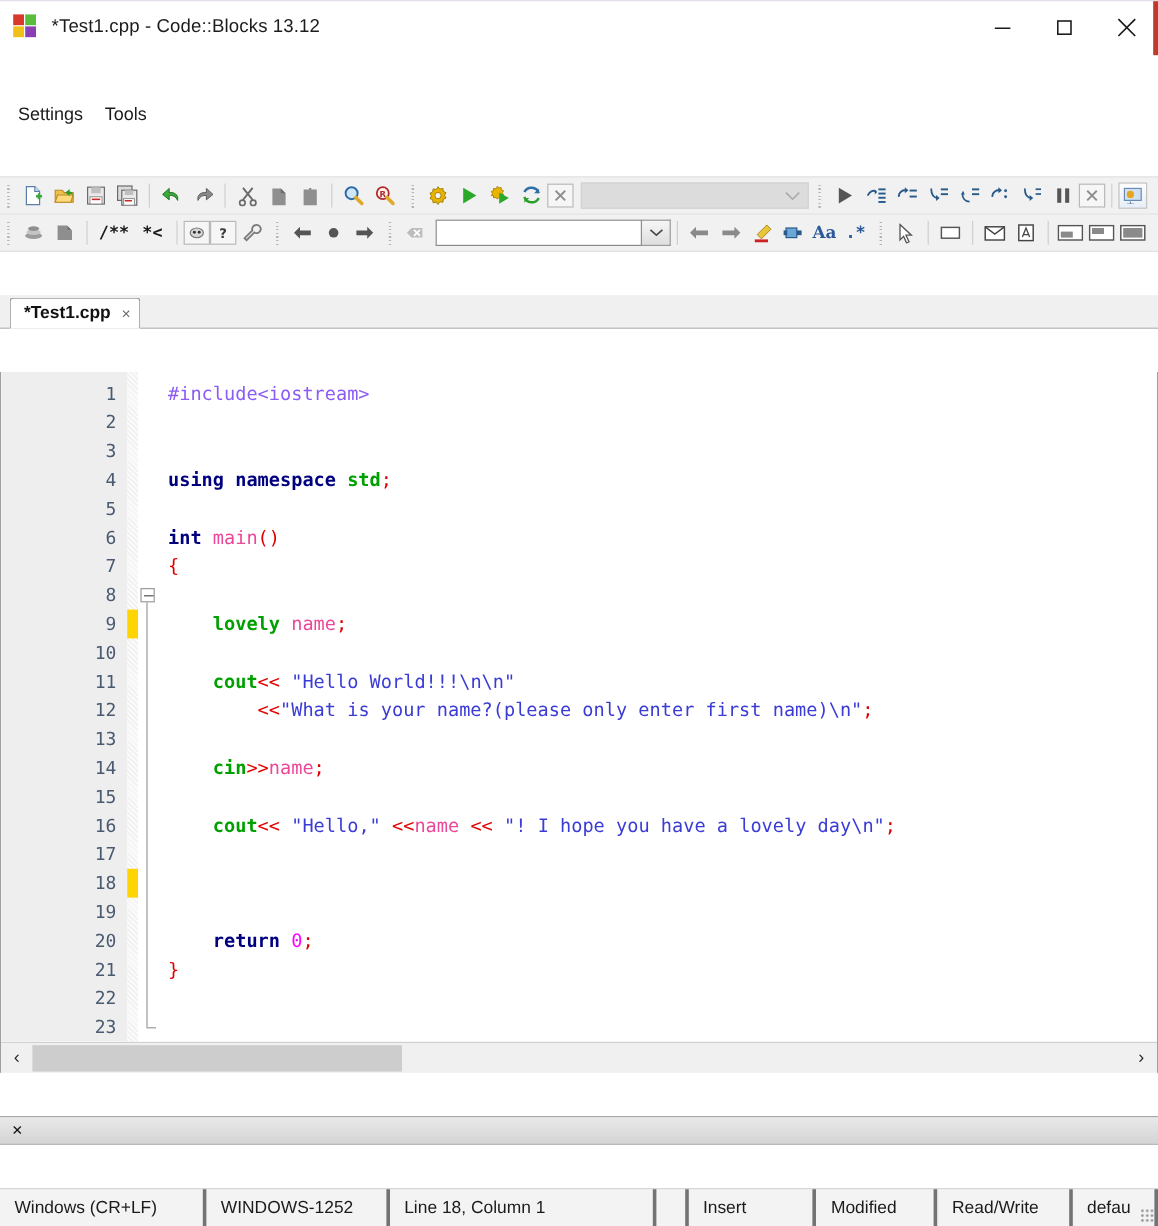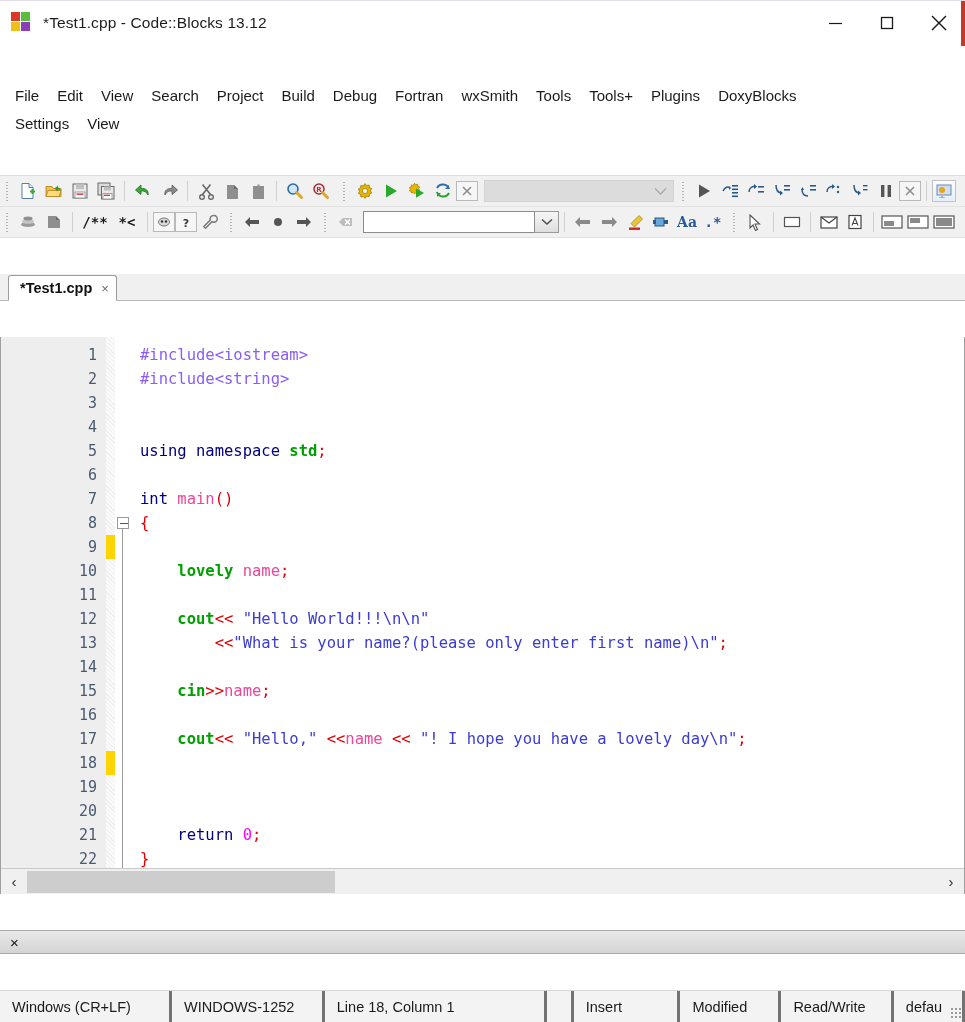--- a/index.html
+++ b/index.html
@@ -78,21 +78,21 @@
   .gutter-fold div { height:24px; position:relative; }
   .foldbox { position:absolute; left:2px; top:6px; width:12px; height:12px;
              border:1px solid #9b9b9b; background:#fff; }
   .foldbox:after { content:""; position:absolute; left:2px; top:5px; width:8px; height:1px; background:#555; }
   .foldline { position:absolute; left:7px; width:1px; background:#9b9b9b; }
   .foldtail { position:absolute; width:8px; height:1px; background:#9b9b9b; }
   .code { flex:1 1 auto; padding-top:6px; padding-left:7px; overflow:hidden; }
   .code div.ln { font-family:"DejaVu Sans Mono", monospace; font-size:15.5px;
                  line-height:24px; height:24px; white-space:pre; color:#000; }
   .t-pre  { color:#8b5cf6; }           
-  .t-kw   { color:#00007f; font-weight:normal; }
+  .t-kw   { color:#00007f; font-weight:bold; }
   .t-type { color:#00a000; font-weight:bold; }
   .t-id   { color:#ec4899; }
   .t-str  { color:#3b3bd6; }
   .t-op   { color:#e00000; }
   .t-num  { color:#ff00ff; }
   .t-punct{ color:#e00000; }
 
   
   .hscroll { height:26px; flex:0 0 auto; background:#f0f0f0; border-top:1px solid #c9c9c9;
              display:flex; align-items:center; }
@@ -147,37 +147,22 @@
             <line x1="2" y1="2" x2="16" y2="16" stroke="#1a1a1a" stroke-width="1.4"></line>
             <line x1="16" y1="2" x2="2" y2="16" stroke="#1a1a1a" stroke-width="1.4"></line>
           </svg>
       </div>
     </div>
     <div class="accent-strip"></div>
   </div>
 
   <div class="menubar">
     <div class="menurow">
-      <div class="menu-item">File</div>
-      <div class="menu-item">Edit</div>
-      <div class="menu-item">View</div>
-      <div class="menu-item">Search</div>
-      <div class="menu-item">Project</div>
-      <div class="menu-item">Build</div>
-      <div class="menu-item">Debug</div>
-      <div class="menu-item">Fortran</div>
-      <div class="menu-item">wxSmith</div>
+      <div class="menu-item">Settings</div>
       <div class="menu-item">Tools</div>
-      <div class="menu-item">Tools+</div>
-      <div class="menu-item">Plugins</div>
-      <div class="menu-item">DoxyBlocks</div>
-    </div>
-    <div class="menurow">
-      <div class="menu-item">Settings</div>
-      <div class="menu-item">View</div>
     </div>
   </div>
 
   <div class="toolbars">
 
     <div class="tbrow">
       <div class="grip"></div>
 
       <div class="tbtn">
         <svg width="18" height="18" viewBox="0 0 18 18">
@@ -643,21 +628,20 @@
           <div></div>
           <div></div>
           <div></div>
           <div></div>
           <div></div>
           <span class="foldline" style="top: 192px; height: 354px;"></span>
           <span class="foldtail" style="top: 546px; left: 7px;"></span>
         </div>
       <div class="code" id="code-area">
           <div class="ln"><span class="t-pre">#include&lt;iostream&gt;</span></div>
-          <div class="ln"><span class="t-pre">#include&lt;string&gt;</span></div>
           <div class="ln">&nbsp;</div>
           <div class="ln">&nbsp;</div>
           <div class="ln"><span class="t-kw">using namespace </span><span class="t-type">std</span><span class="t-punct">;</span></div>
           <div class="ln">&nbsp;</div>
           <div class="ln"><span class="t-kw">int</span><span class="t-id"> main</span><span class="t-punct">()</span></div>
           <div class="ln"><span class="t-punct">{</span></div>
           <div class="ln">&nbsp;</div>
           <div class="ln"><span class="t-id">    </span><span class="t-type">lovely</span><span class="t-id"> name</span><span class="t-punct">;</span></div>
           <div class="ln">&nbsp;</div>
           <div class="ln"><span class="t-id">    </span><span class="t-type">cout</span><span class="t-op">&lt;&lt;</span><span class="t-id"> </span><span class="t-str">"Hello World!!!\n\n"</span></div>

